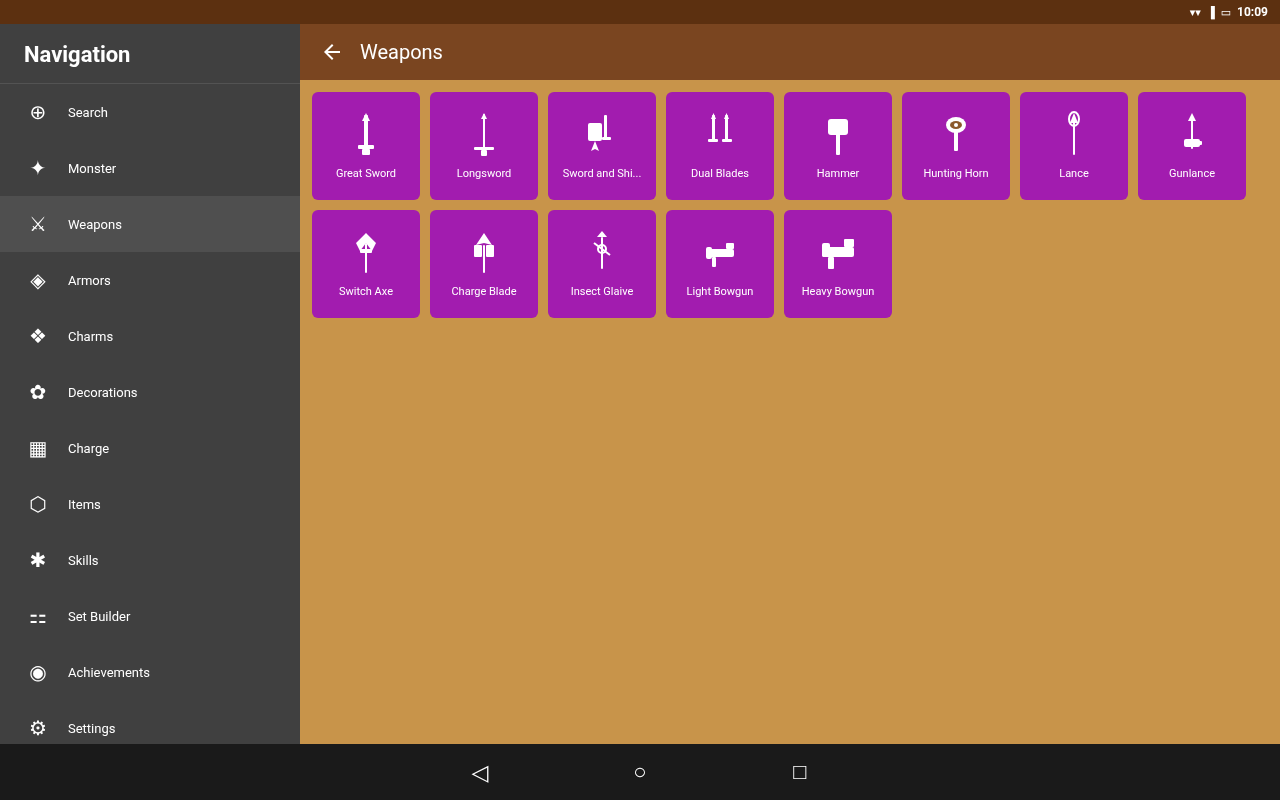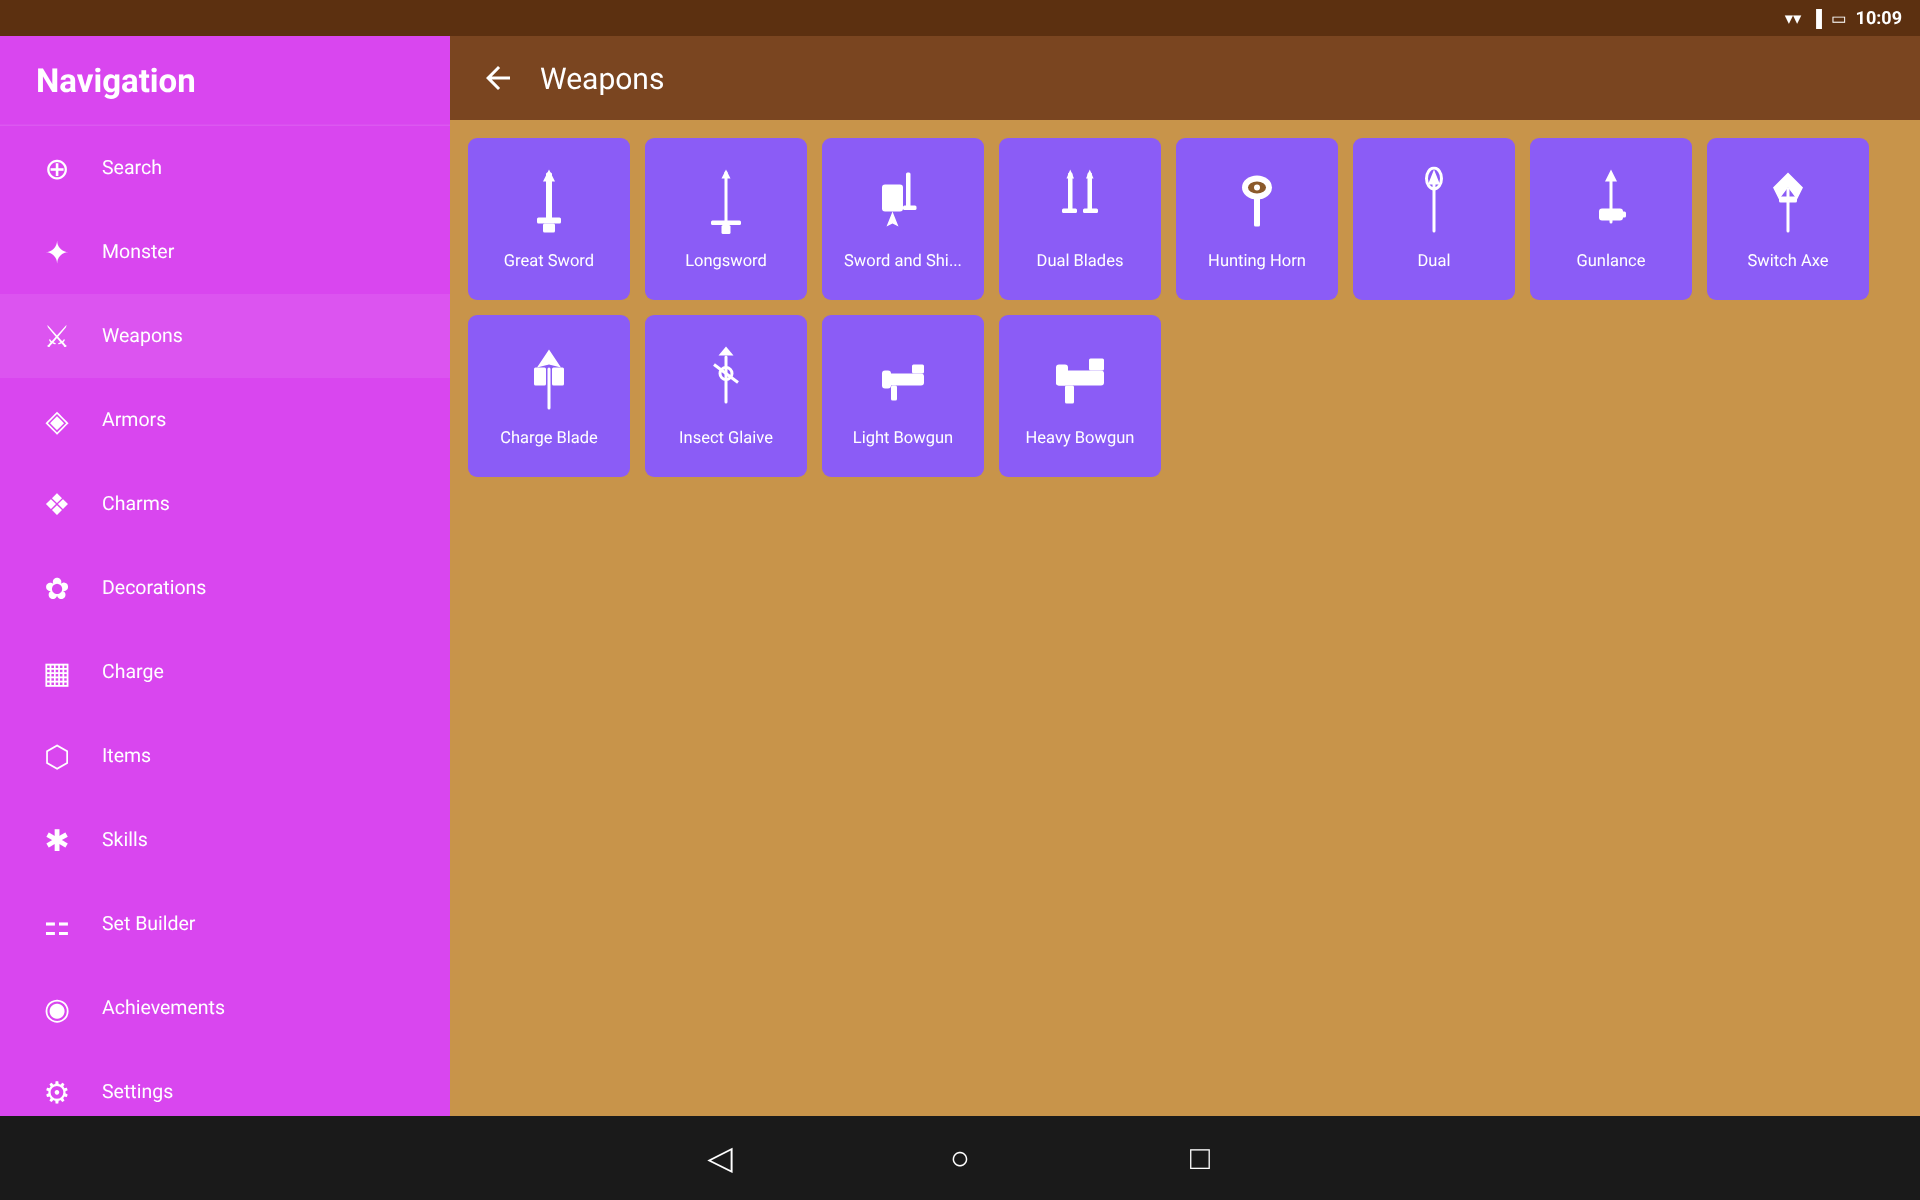--- a/index.html
+++ b/index.html
@@ -37,21 +37,21 @@
     
     #main-layout {
       display: flex;
       flex: 1;
       overflow: hidden;
     }
 
     
     #sidebar {
       width: 300px;
-      background: #d946ef;
+      background: #404040;
       display: flex;
       flex-direction: column;
       flex-shrink: 0;
       overflow-y: auto;
     }
     #sidebar-title {
       color: #fff;
       font-size: 22px;
       font-weight: bold;
       padding: 18px 24px 16px 24px;
@@ -122,21 +122,21 @@
       padding: 12px;
       gap: 10px;
       align-content: flex-start;
       overflow-y: auto;
       flex: 1;
     }
 
     .weapon-card {
       width: 108px;
       height: 108px;
-      background: #8b5cf6;
+      background: #a21caf;
       border-radius: 6px;
       display: flex;
       flex-direction: column;
       align-items: center;
       justify-content: center;
       cursor: pointer;
       gap: 8px;
       padding: 8px;
     }
     .weapon-card-icon {
@@ -302,37 +302,46 @@
               <polygon points="30.5,2 28,8 33,8"></polygon>
               <rect x="12" y="28" width="10" height="3" rx="1"></rect>
               <rect x="26" y="28" width="10" height="3" rx="1"></rect>
             </svg>
           </div>
           <div class="weapon-card-label">Dual Blades</div>
         </div>
         <div class="weapon-card">
           <div class="weapon-card-icon">
             <svg class="weapon-svg" viewBox="0 0 48 48">
+              <rect x="22" y="20" width="4" height="24" rx="1"></rect>
+              <rect x="14" y="8" width="20" height="16" rx="3"></rect>
+            </svg>
+          </div>
+          <div class="weapon-card-label">Hammer</div>
+        </div>
+        <div class="weapon-card">
+          <div class="weapon-card-icon">
+            <svg class="weapon-svg" viewBox="0 0 48 48">
               <rect x="22" y="18" width="4" height="22" rx="1"></rect>
               <ellipse cx="24" cy="14" rx="10" ry="8"></ellipse>
               <ellipse cx="24" cy="14" rx="6" ry="4" fill="#8b5a2b"></ellipse>
               <circle cx="24" cy="14" r="2"></circle>
             </svg>
           </div>
           <div class="weapon-card-label">Hunting Horn</div>
         </div>
         <div class="weapon-card">
           <div class="weapon-card-icon">
             <svg class="weapon-svg" viewBox="0 0 48 48">
               <rect x="23" y="10" width="2" height="34" rx="1"></rect>
               <polygon points="24,2 20,12 28,12"></polygon>
               <ellipse cx="24" cy="8" rx="5" ry="7" fill="none" stroke="white" stroke-width="2"></ellipse>
             </svg>
           </div>
-          <div class="weapon-card-label">Dual</div>
+          <div class="weapon-card-label">Lance</div>
         </div>
         <div class="weapon-card">
           <div class="weapon-card-icon">
             <svg class="weapon-svg" viewBox="0 0 48 48">
               <rect x="23" y="8" width="2" height="30" rx="1"></rect>
               <polygon points="24,2 20,10 28,10"></polygon>
               <rect x="16" y="28" width="16" height="8" rx="2"></rect>
               <rect x="28" y="30" width="6" height="4" rx="1"></rect>
             </svg>
           </div>

